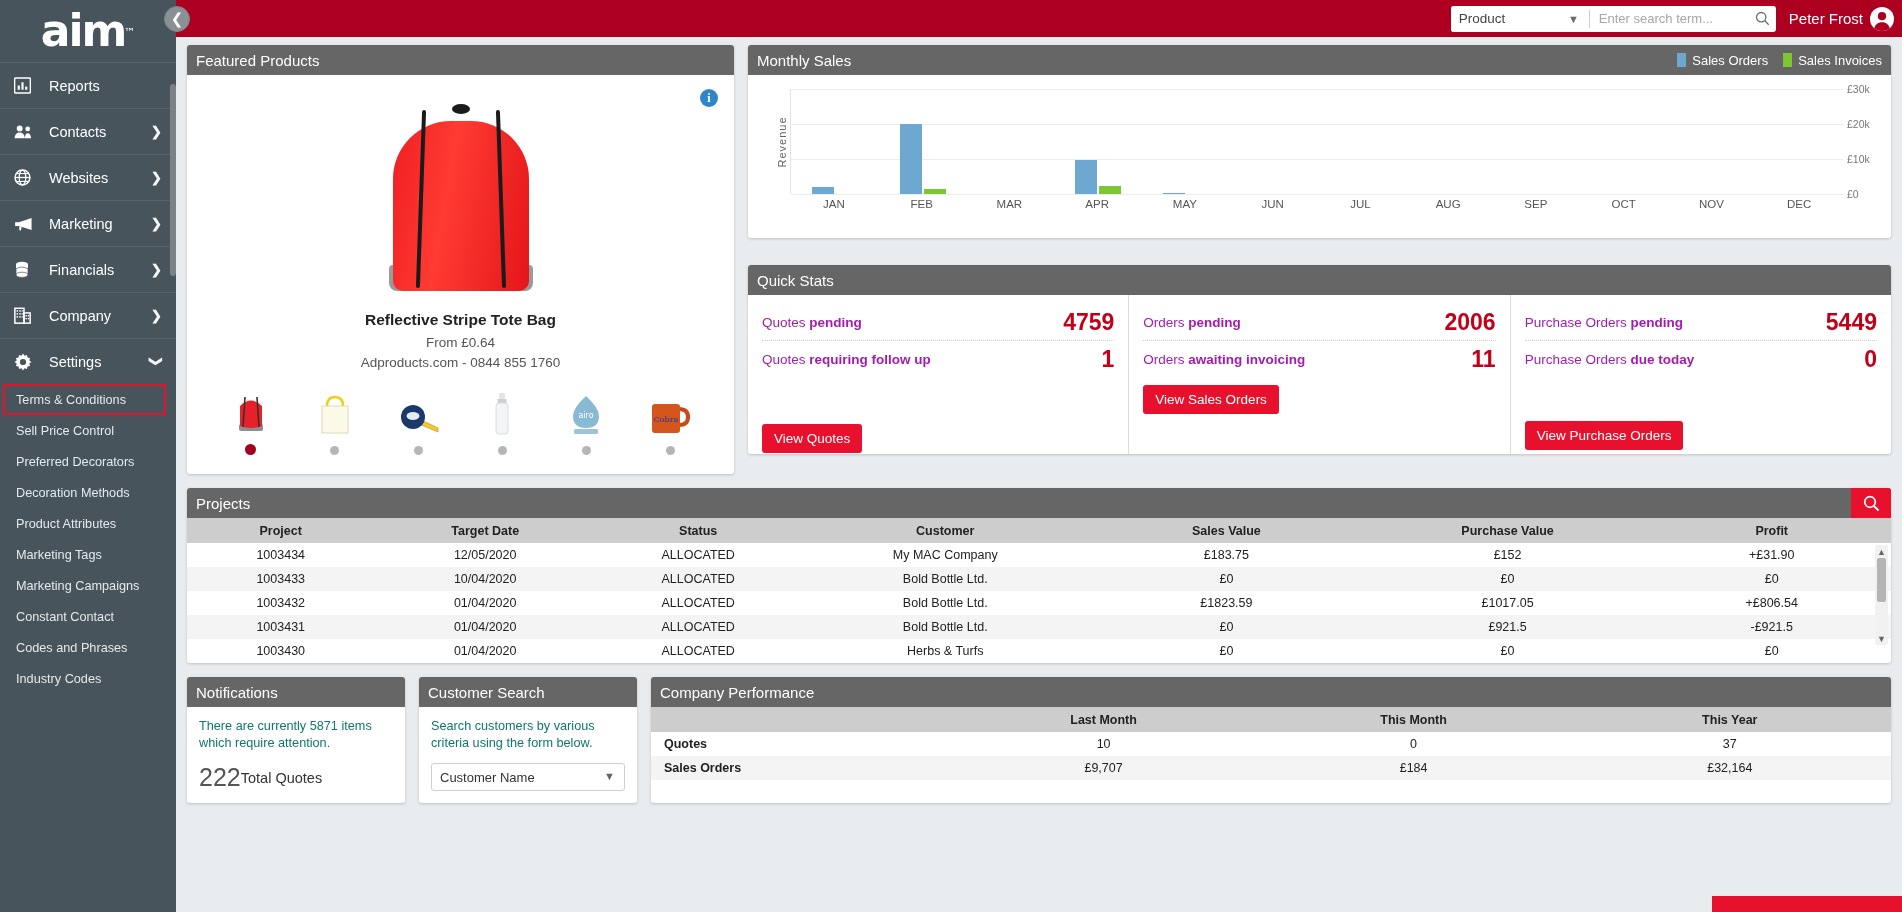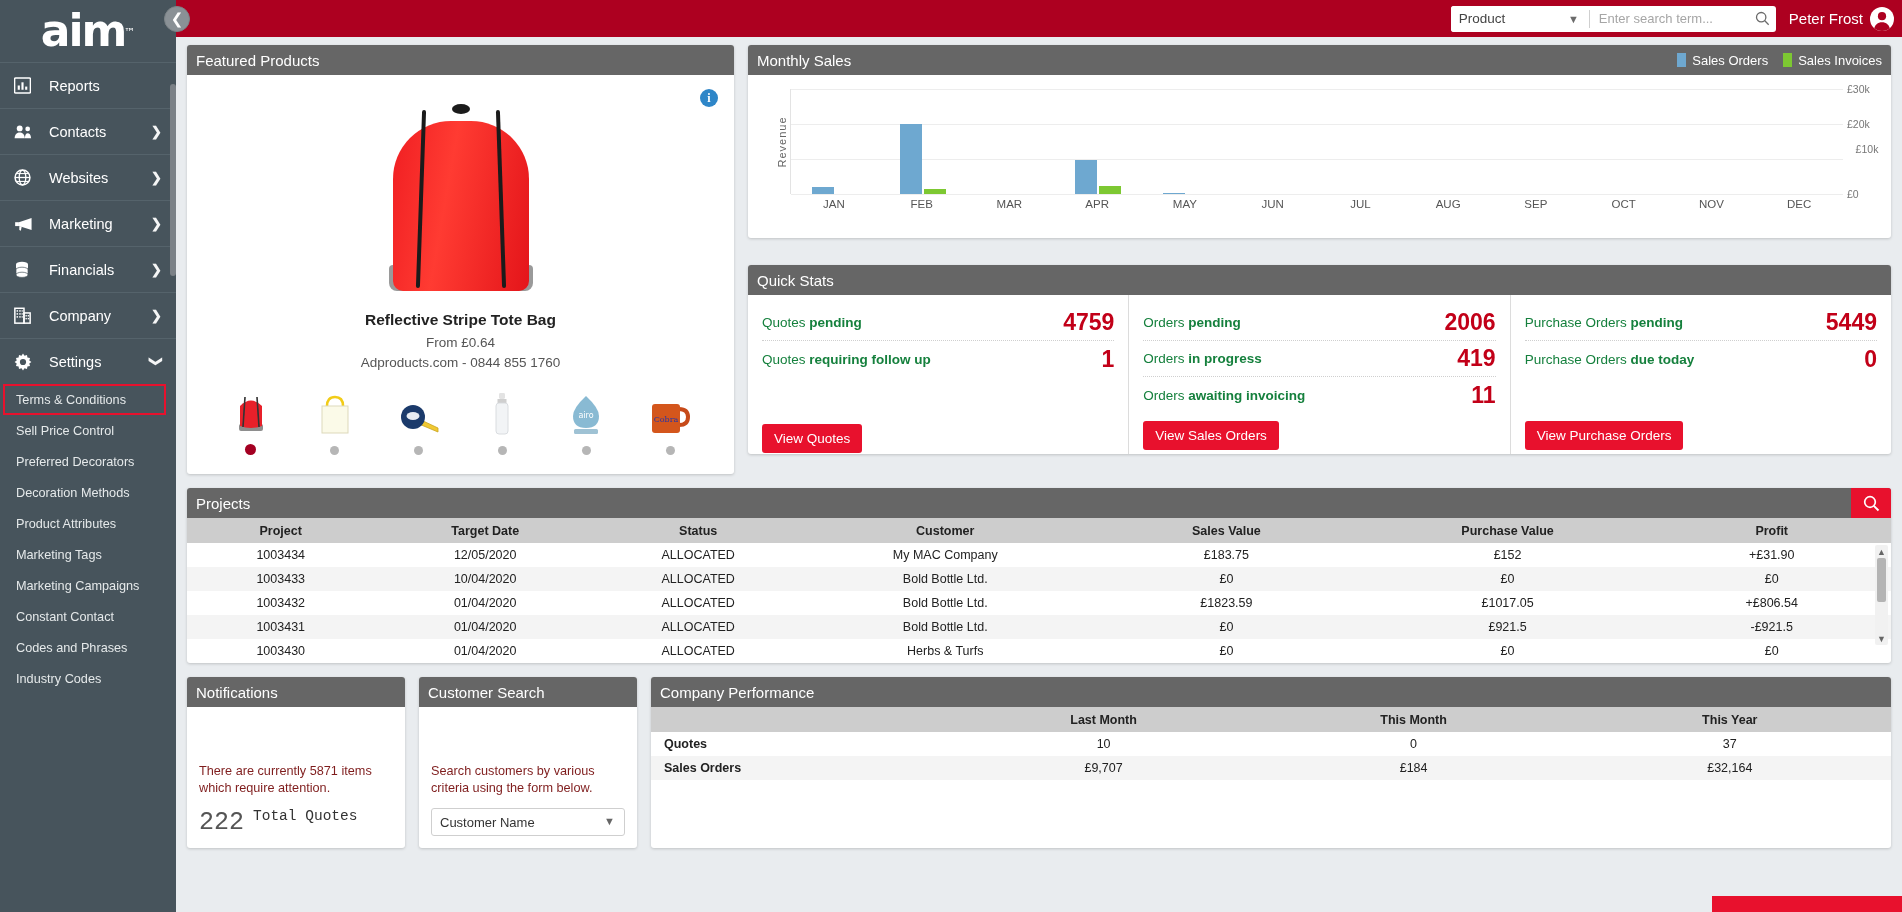--- a/index.html
+++ b/index.html
@@ -181,21 +181,21 @@
 
   
   .qs-body { display: flex; height: 159px; }
   .qs-col { flex: 1; padding: 10px 14px 0 14px; position: relative; }
   .qs-col + .qs-col { border-left: 1px solid #dcdcdc; }
   .qs-row {
     display: flex; align-items: center; justify-content: space-between;
     border-bottom: 1px dotted #cfcfcf; height: 36px;
   }
   .qs-row:last-of-type { border-bottom: none; }
-  .qs-lbl { font-size: 13.5px; color: #15803d; line-height: 15px; }
+  .qs-lbl { font-size: 13.5px; color: #a21caf; line-height: 15px; }
   .qs-lbl b { font-weight: bold; }
   .qs-val { font-size: 23px; color: #c20018; font-weight: bold; }
   .btn-red {
     background: #e8112d; color: #fff; border: none; border-radius: 3px;
     font-size: 13.5px; padding: 7px 12px; cursor: pointer;
     font-family: "Liberation Sans", sans-serif; margin-top: 8px;
   }
 
   
   .projects { margin-top: 14px; }
@@ -228,22 +228,22 @@
     position: absolute; left: 0; width: 13px; height: 13px; font-size: 9px;
     display: flex; align-items: center; justify-content: center; color: #666;
   }
 
   
   .row3 { display: flex; gap: 14px; margin-top: 14px; }
   .notif { width: 218px; }
   .custsearch { width: 218px; }
   .perf { flex: 1; }
   .notif-body, .cs-body { padding: 11px 12px; }
-  .notif-text, .cs-text { font-size: 12.7px; color: #7f1d1d; line-height: 17px; margin-top: 45px; }
-  .notif-stat { display: flex; align-items: flex-start; gap: 9px; margin-top: 11px; font-family: Liberation Mono, monospace; }
+  .notif-text, .cs-text { font-size: 12.7px; color: #0f766e; line-height: 17px; }
+  .notif-stat { display: flex; align-items: center; margin-top: 11px; }
   .notif-num { font-size: 25px; color: #555; }
   .notif-lbl { font-size: 14.5px; color: #333; }
   .cs-select {
     margin-top: 11px; width: 100%; height: 28px; border: 1px solid #cfcfcf;
     border-radius: 3px; font-size: 13px; color: #333; padding-left: 8px;
     background: #fff; -webkit-appearance: none; appearance: none;
     font-family: "Liberation Sans", sans-serif;
   }
   .cs-sel-wrap { position: relative; }
   .cs-sel-wrap .chev-d { position: absolute; right: 10px; top: 18px; font-size: 11px; color: #666; pointer-events: none; }
@@ -537,21 +537,21 @@
                   </div>
                 </div>
             </div>
             <div class="chart-card-body">
               <div class="chart-wrap">
                 <div class="ylabel">Revenue</div>
                 <div class="plot" id="plot">
                     <div class="gridline" style="top: 105px;"></div>
                     <div class="ytick" style="top: 105px;">£0</div>
                     <div class="gridline" style="top: 70px;"></div>
-                    <div class="ytick" style="top: 60px; text-align: center;">£10k</div>
+                    <div class="ytick" style="top: 70px;">£10k</div>
                     <div class="gridline" style="top: 35px;"></div>
                     <div class="ytick" style="top: 35px;">£20k</div>
                     <div class="gridline" style="top: 0px;"></div>
                     <div class="ytick" style="top: 0px;">£30k</div>
                     <div class="bars">
                       <div class="bargroup">
                         <div class="bar" style="height: 7.35px; background: rgb(110, 168, 208);"></div>
                         <div class="bar" style="height: 0px; background: rgb(125, 200, 50);"></div>
                       </div>
                       <div class="bargroup">
@@ -627,23 +627,20 @@
                     <div class="qs-lbl">Quotes <b>pending</b></div>
                     <div class="qs-val">4759</div>
                   </div><div class="qs-row">
                     <div class="qs-lbl">Quotes <b>requiring follow up</b></div>
                     <div class="qs-val">1</div>
                   </div><button class="btn-red" style="margin-top: 47px;">View Quotes</button></div>
                 <div class="qs-col"><div class="qs-row">
                     <div class="qs-lbl">Orders <b>pending</b></div>
                     <div class="qs-val">2006</div>
                   </div><div class="qs-row">
-                    <div class="qs-lbl">Orders <b>in progress</b></div>
-                    <div class="qs-val">419</div>
-                  </div><div class="qs-row">
                     <div class="qs-lbl">Orders <b>awaiting invoicing</b></div>
                     <div class="qs-val">11</div>
                   </div><button class="btn-red">View Sales Orders</button></div>
                 <div class="qs-col"><div class="qs-row">
                     <div class="qs-lbl">Purchase Orders <b>pending</b></div>
                     <div class="qs-val">5449</div>
                   </div><div class="qs-row">
                     <div class="qs-lbl">Purchase Orders <b>due today</b></div>
                     <div class="qs-val">0</div>
                   </div><button class="btn-red" style="margin-top: 44px;">View Purchase Orders</button></div>

